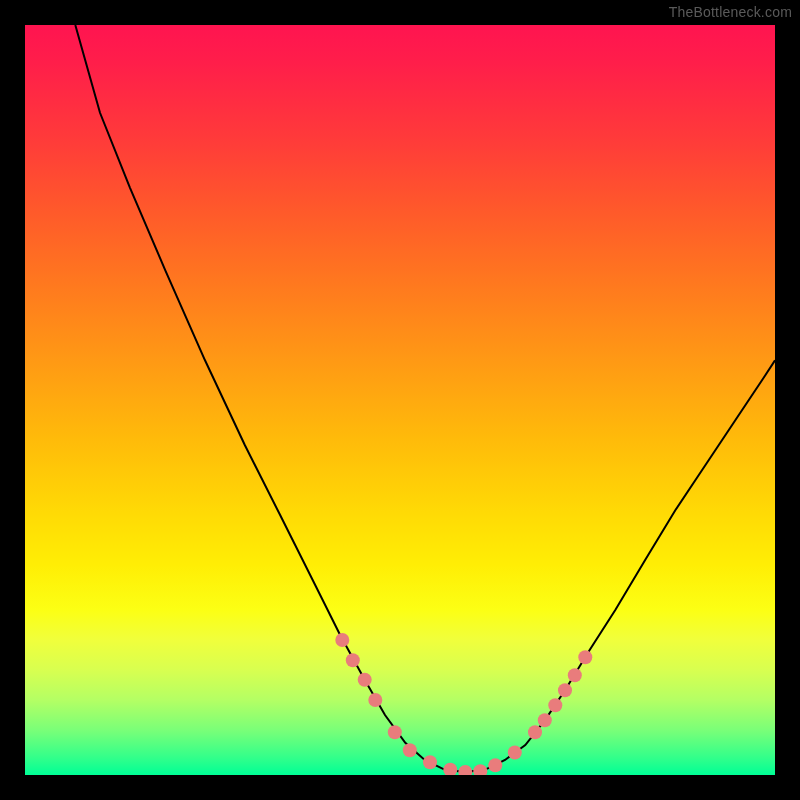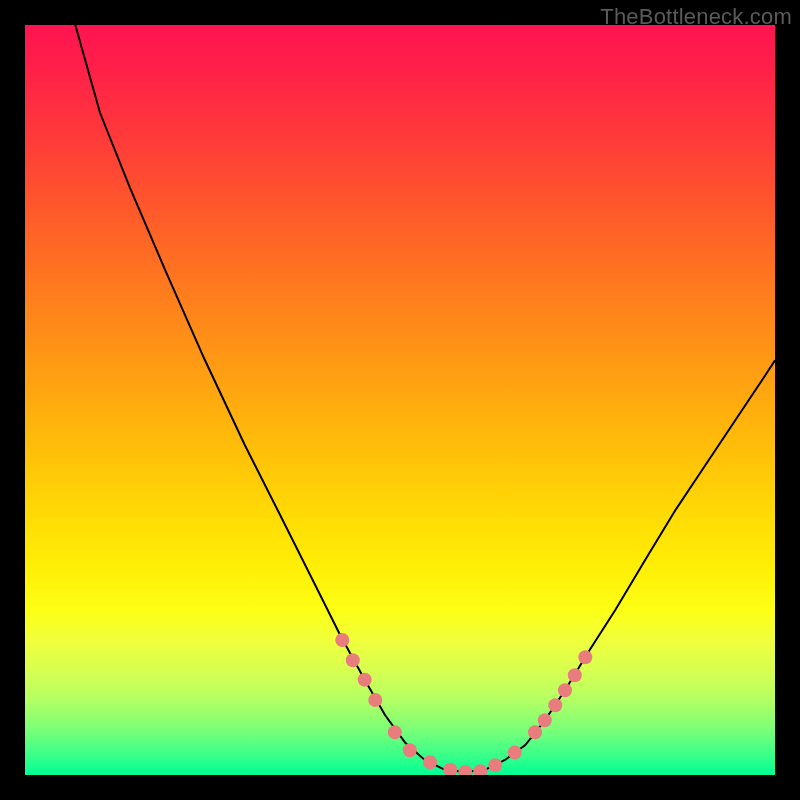--- a/index.html
+++ b/index.html
@@ -39,21 +39,21 @@
     width: 750px;
     height: 750px;
     pointer-events: none;
   }
 
   .watermark {
     position: absolute;
     top: 4px;
     right: 8px;
     font-family: Arial, Helvetica, sans-serif;
-    font-size: 22px;
+    font-size: 14px;
     color: #5a5a5a;
     font-weight: 500;
     letter-spacing: 0.2px;
   }
 </style>
 </head>
 <body>
 
 <div class="plot-area"></div>
 

